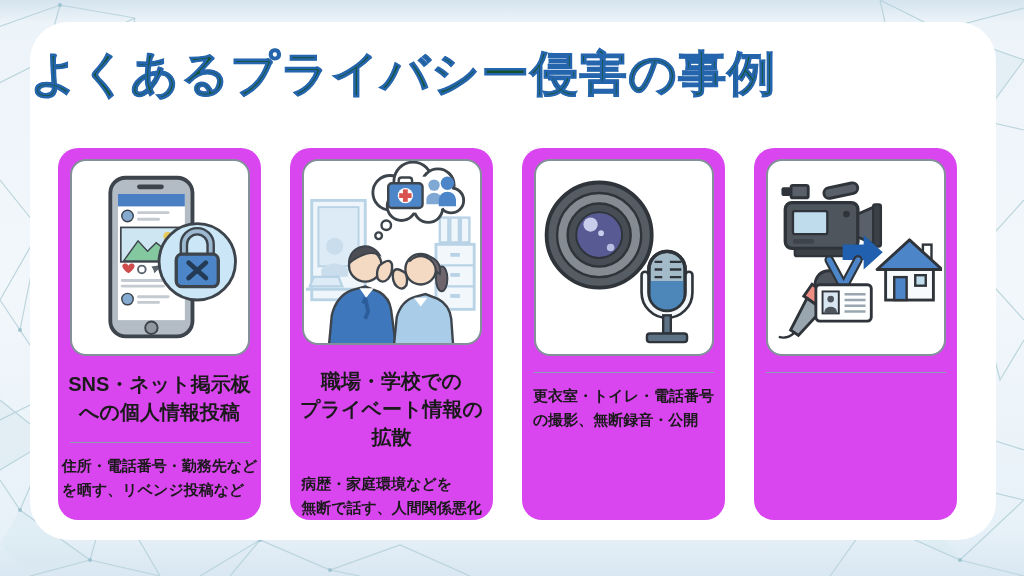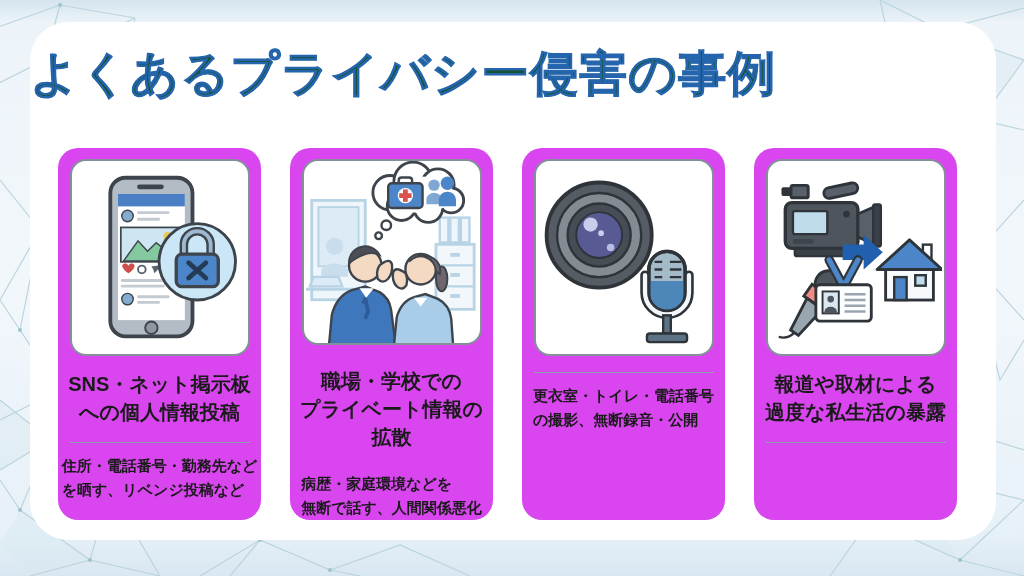--- a/index.html
+++ b/index.html
@@ -253,20 +253,18 @@
             <line x1="78" y1="142" x2="100" y2="142" stroke="#9aa6af" stroke-width="2.5"></line>
             <line x1="78" y1="148" x2="100" y2="148" stroke="#9aa6af" stroke-width="2.5"></line>
             <line x1="78" y1="154" x2="100" y2="154" stroke="#9aa6af" stroke-width="2.5"></line>
             <rect x="160" y="84" width="9" height="18" fill="#fdfefe" stroke="#2e343a" stroke-width="2.5"></rect>
             <rect x="121" y="106" width="50" height="36" fill="#f6fafc" stroke="#2e343a" stroke-width="3"></rect>
             <polygon points="112,110 146,79 180,110" fill="#4c86c8" stroke="#2e343a" stroke-width="3" stroke-linejoin="round"></polygon>
             <rect x="130" y="118" width="13" height="24" fill="#4c86c8" stroke="#2e343a" stroke-width="2.5"></rect>
             <rect x="152" y="116" width="11" height="11" fill="#bfdcec" stroke="#2e343a" stroke-width="2.5"></rect>
           </svg>
         </div>
-        <div class="card-title">報道や取材による
-過度な私生活の暴露</div>
         <div class="divider"></div>
       </div>
 
     </div>
   </div>
 </div>
 
 </body></html>

